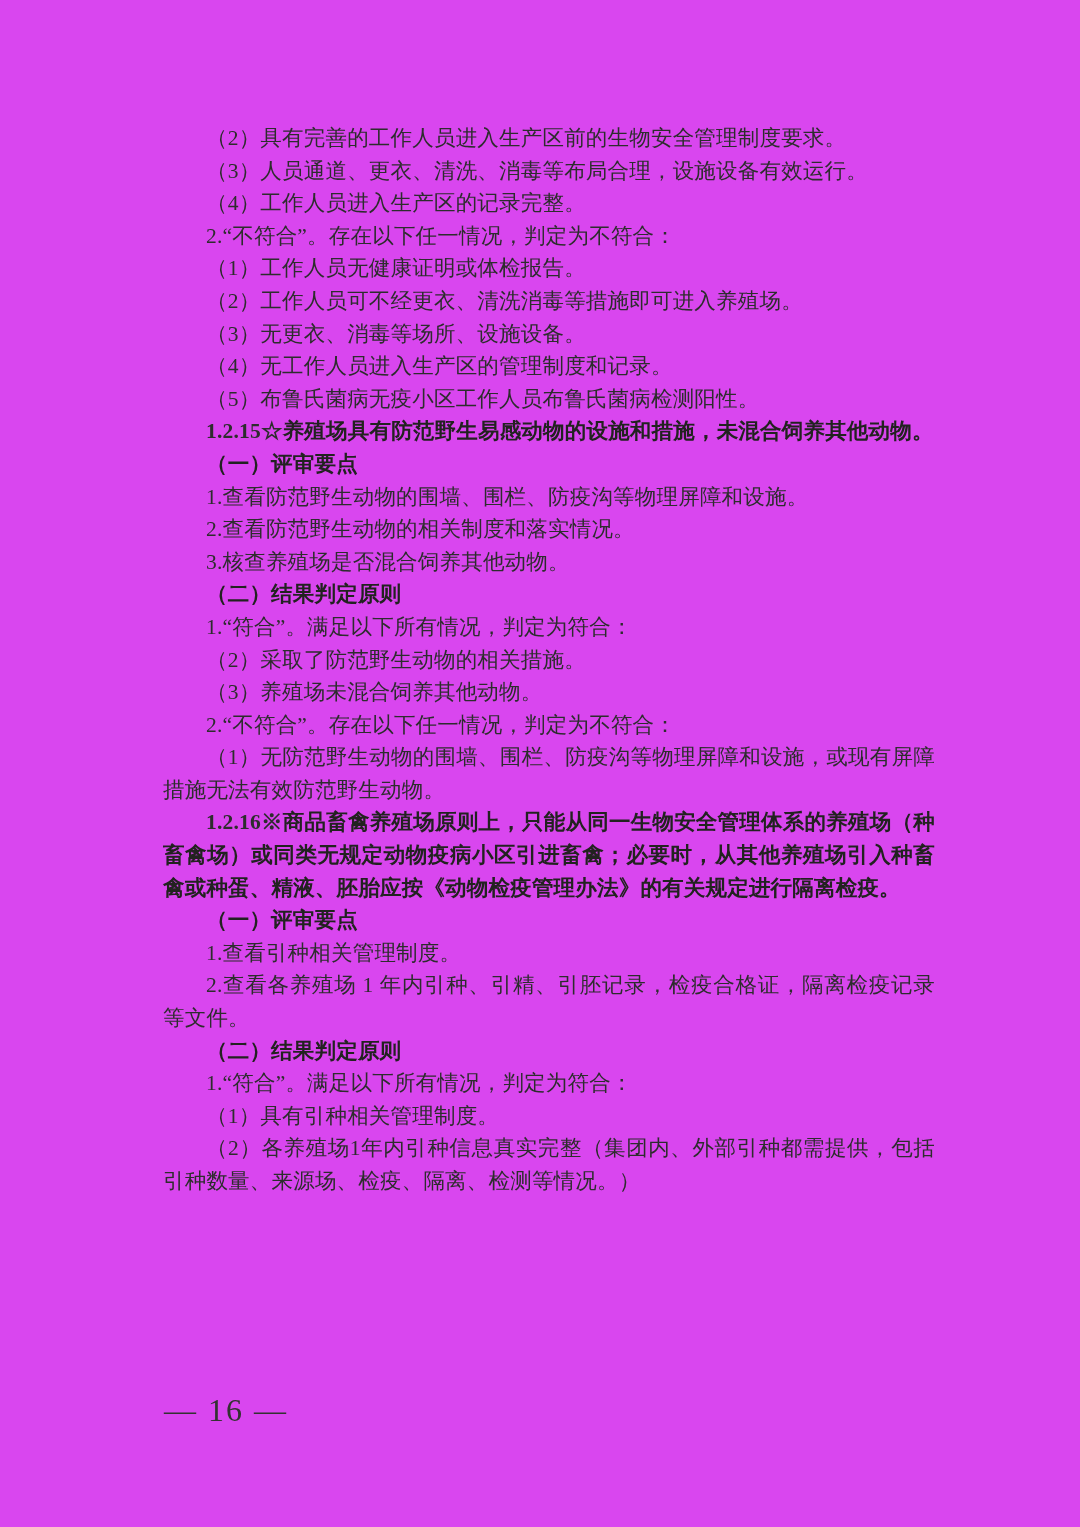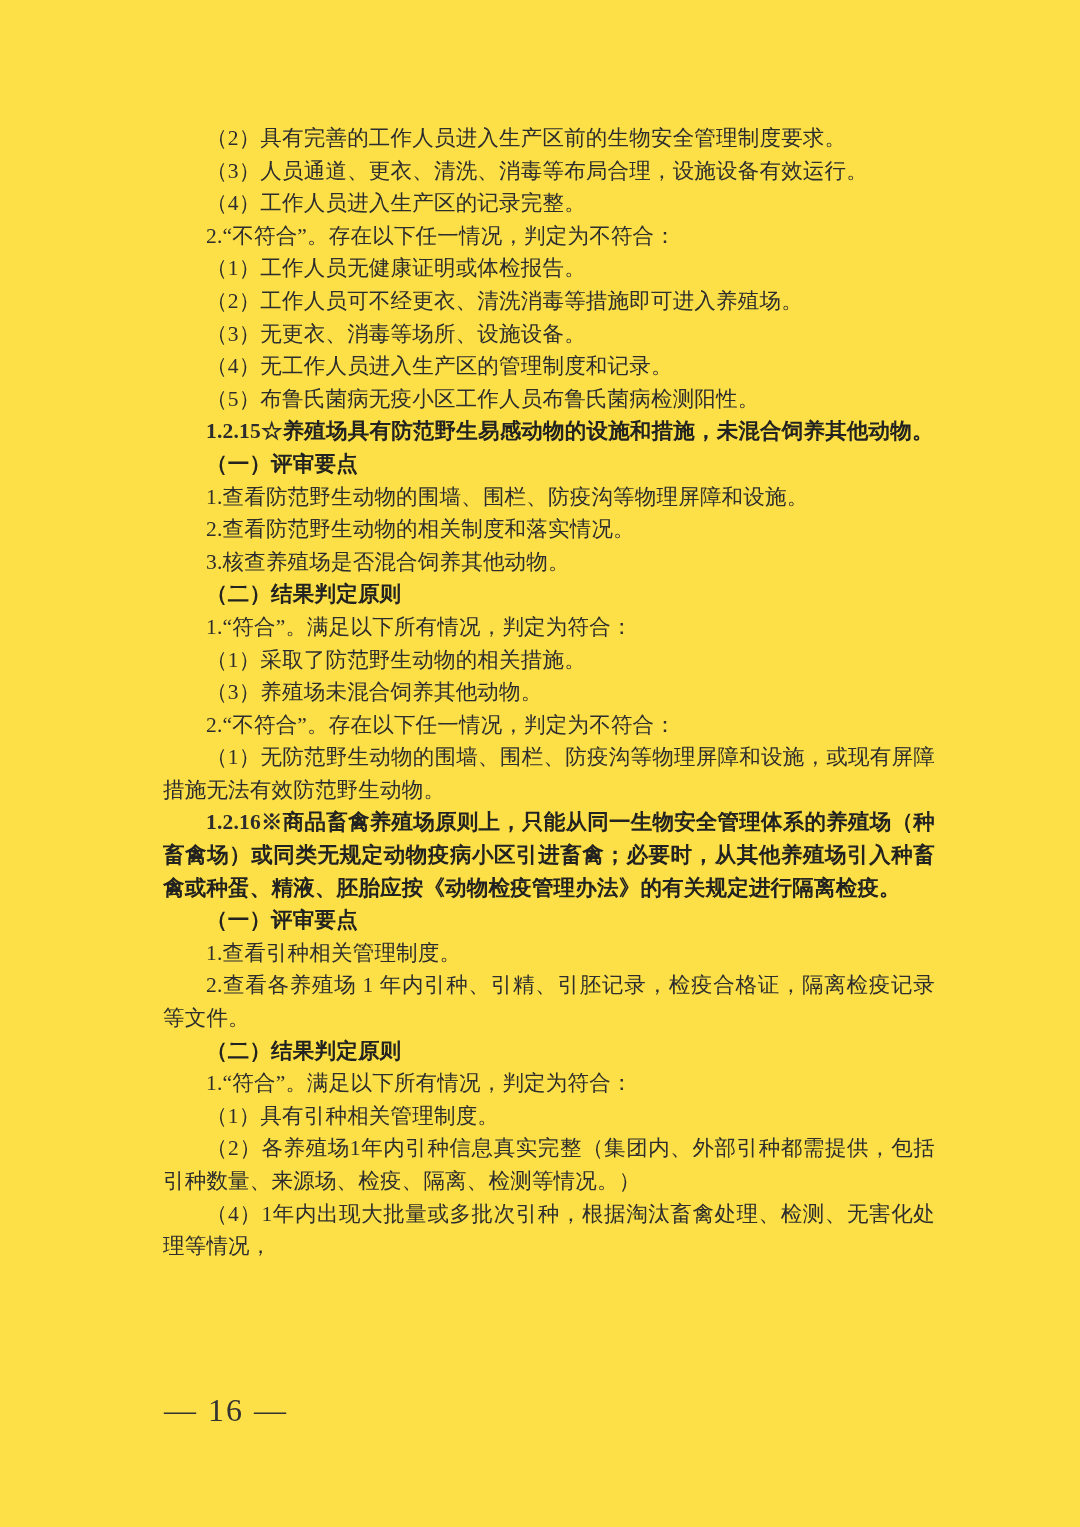--- a/index.html
+++ b/index.html
@@ -1,20 +1,20 @@
 <!DOCTYPE html>
 <html><head>
 <meta charset="utf-8">
 <style>
   html, body { margin: 0; padding: 0; }
   .page {
     position: relative;
     width: 1080px;
     height: 1527px;
-    background: #fde047;
+    background: #d946ef;
     overflow: hidden;
     font-family: "Liberation Serif", serif;
   }
   .content {
     position: absolute;
     left: 163px;
     top: 122px;
     width: 772px;
   }
   p.line {
@@ -58,28 +58,27 @@
       <p class="line">（3）无更衣、消毒等场所、设施设备。</p>
       <p class="line">（4）无工作人员进入生产区的管理制度和记录。</p>
       <p class="line">（5）布鲁氏菌病无疫小区工作人员布鲁氏菌病检测阳性。</p>
       <p class="line"><span class="num">1.2.15☆</span><span class="bold-text">养殖场具有防范野生易感动物的设施和措施，未混合饲养其他动物。</span></p>
       <p class="line bold">（一）评审要点</p>
       <p class="line">1.查看防范野生动物的围墙、围栏、防疫沟等物理屏障和设施。</p>
       <p class="line">2.查看防范野生动物的相关制度和落实情况。</p>
       <p class="line">3.核查养殖场是否混合饲养其他动物。</p>
       <p class="line bold">（二）结果判定原则</p>
       <p class="line">1.“符合”。满足以下所有情况，判定为符合：</p>
-      <p class="line">（1）采取了防范野生动物的相关措施。</p>
+      <p class="line">（2）采取了防范野生动物的相关措施。</p>
       <p class="line">（3）养殖场未混合饲养其他动物。</p>
       <p class="line">2.“不符合”。存在以下任一情况，判定为不符合：</p>
       <p class="line">（1）无防范野生动物的围墙、围栏、防疫沟等物理屏障和设施，或现有屏障措施无法有效防范野生动物。</p>
       <p class="line"><span class="num">1.2.16※</span><span class="bold-text">商品畜禽养殖场原则上，只能从同一生物安全管理体系的养殖场（种畜禽场）或同类无规定动物疫病小区引进畜禽；必要时，从其他养殖场引入种畜禽或种蛋、精液、胚胎应按《动物检疫管理办法》的有关规定进行隔离检疫。</span></p>
       <p class="line bold">（一）评审要点</p>
       <p class="line">1.查看引种相关管理制度。</p>
       <p class="line">2.查看各养殖场 1 年内引种、引精、引胚记录，检疫合格证，隔离检疫记录等文件。</p>
       <p class="line bold">（二）结果判定原则</p>
       <p class="line">1.“符合”。满足以下所有情况，判定为符合：</p>
       <p class="line">（1）具有引种相关管理制度。</p>
       <p class="line">（2）各养殖场1年内引种信息真实完整（集团内、外部引种都需提供，包括引种数量、来源场、检疫、隔离、检测等情况。）</p>
-      <p class="line">（4）1年内出现大批量或多批次引种，根据淘汰畜禽处理、检测、无害化处理等情况，</p>
     </div>
   <div class="footer">— 16 —</div>
 </div>
 
 </body></html>

